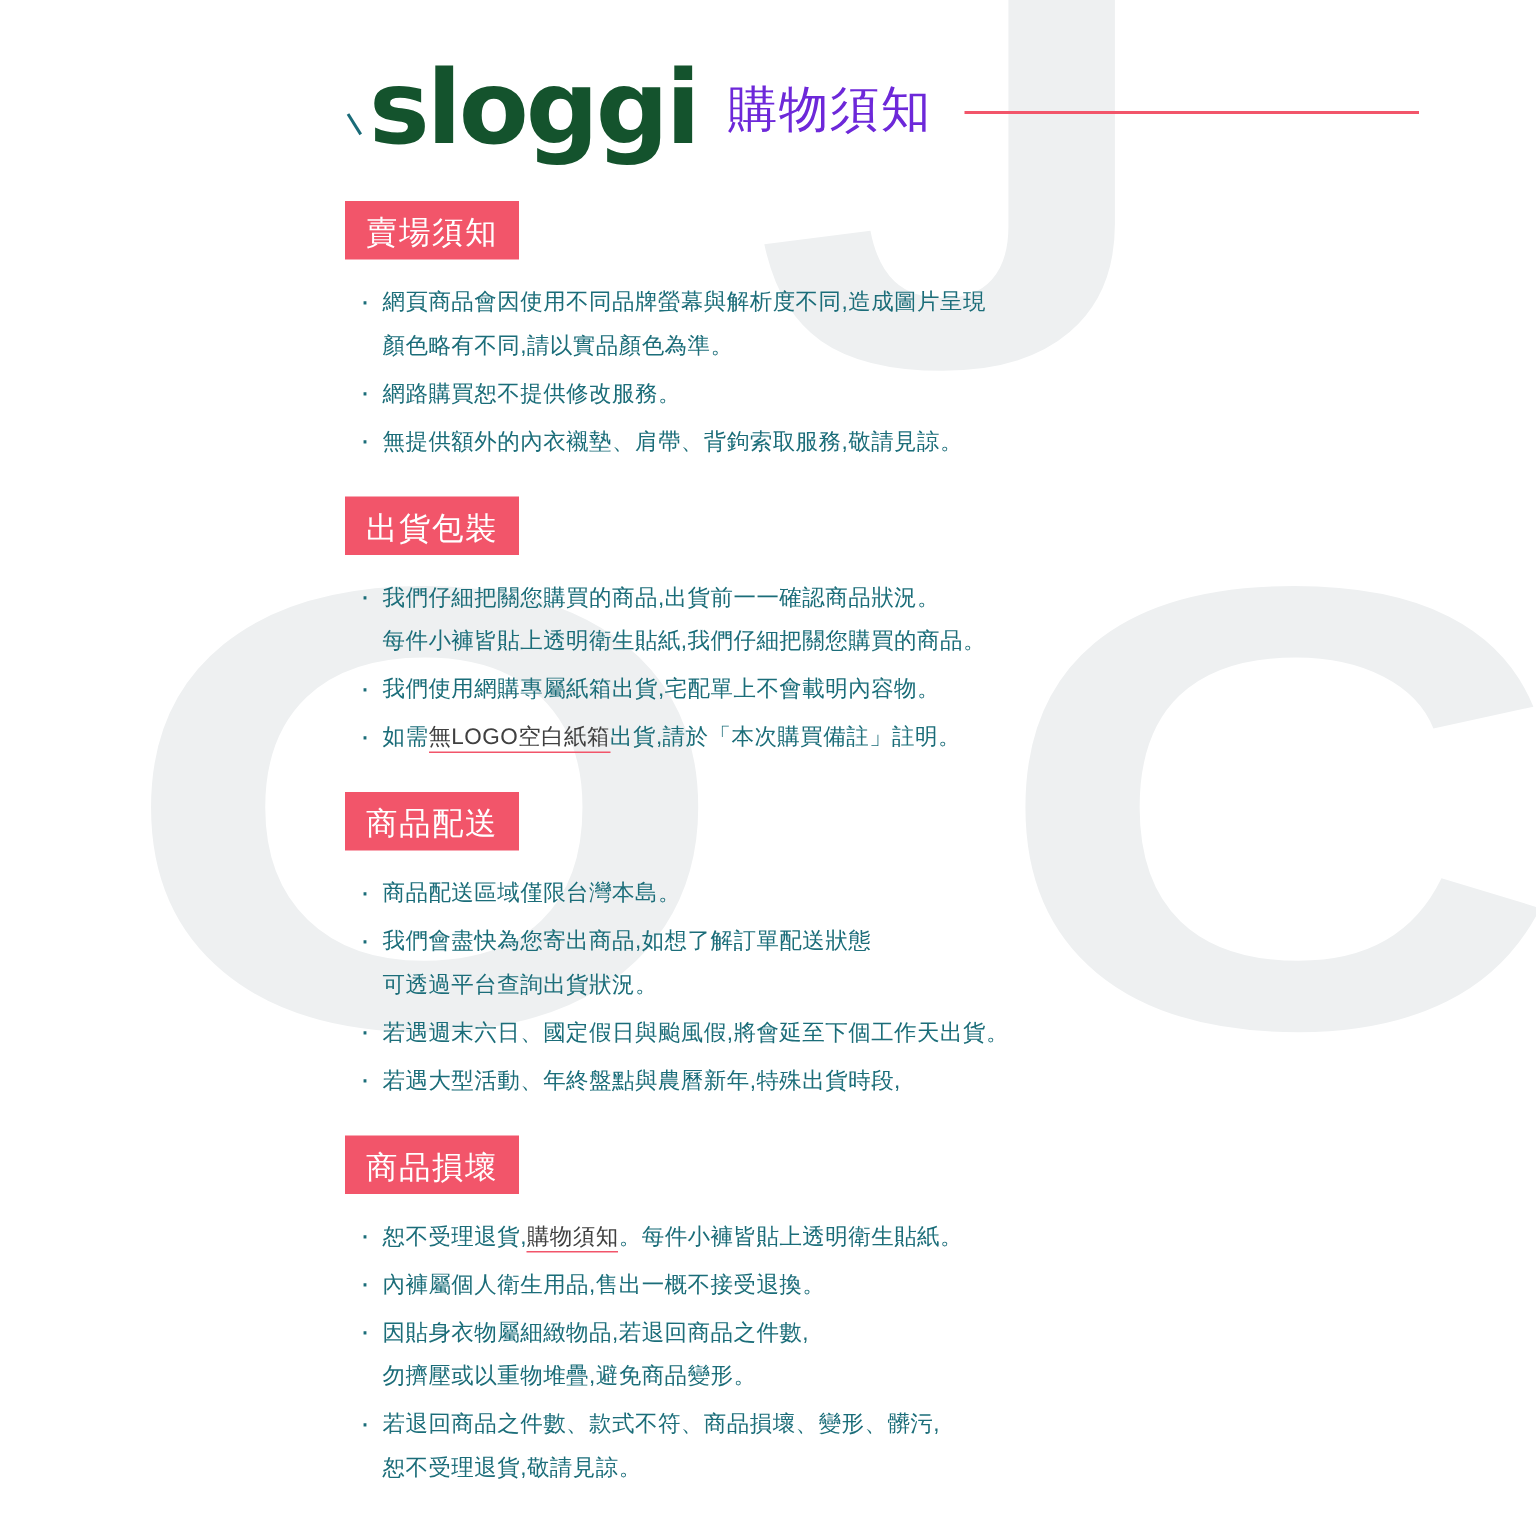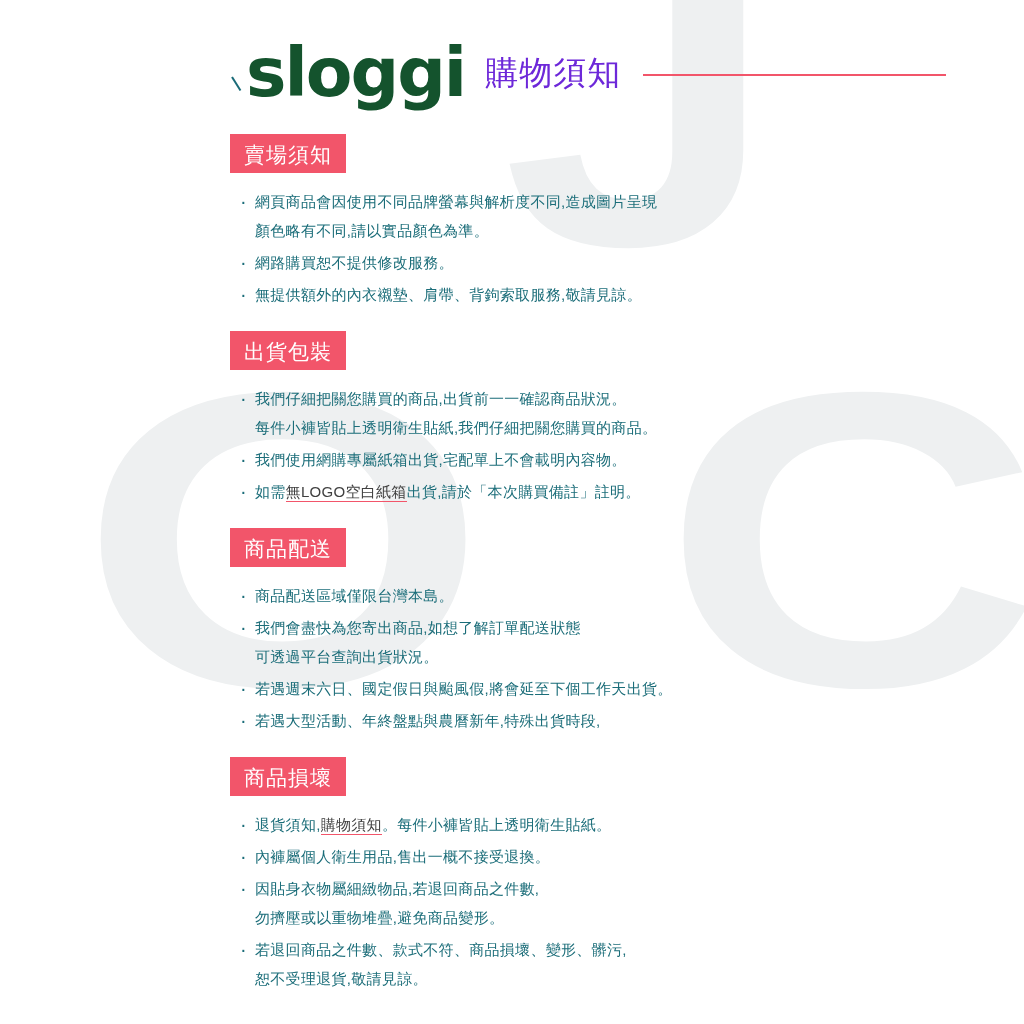--- a/index.html
+++ b/index.html
@@ -239,21 +239,21 @@
               <div class="bullet-dot">·</div>
               <div class="bullet-lines">
                 <div class="bullet-line">若遇大型活動、年終盤點與農曆新年,特殊出貨時段,</div>
               </div>
             </div>
           </div></div>
         <div class="section"><div class="section-title">商品損壞</div><div class="bullets">
             <div class="bullet-item">
               <div class="bullet-dot">·</div>
               <div class="bullet-lines">
-                <div class="bullet-line"><span>退貨須知,</span><span class="hl">購物須知</span><span>。每件小褲皆貼上透明衛生貼紙。</span></div>
+                <div class="bullet-line"><span>恕不受理退貨,</span><span class="hl">購物須知</span><span>。每件小褲皆貼上透明衛生貼紙。</span></div>
               </div>
             </div>
             <div class="bullet-item">
               <div class="bullet-dot">·</div>
               <div class="bullet-lines">
                 <div class="bullet-line">內褲屬個人衛生用品,售出一概不接受退換。</div>
               </div>
             </div>
             <div class="bullet-item">
               <div class="bullet-dot">·</div>

